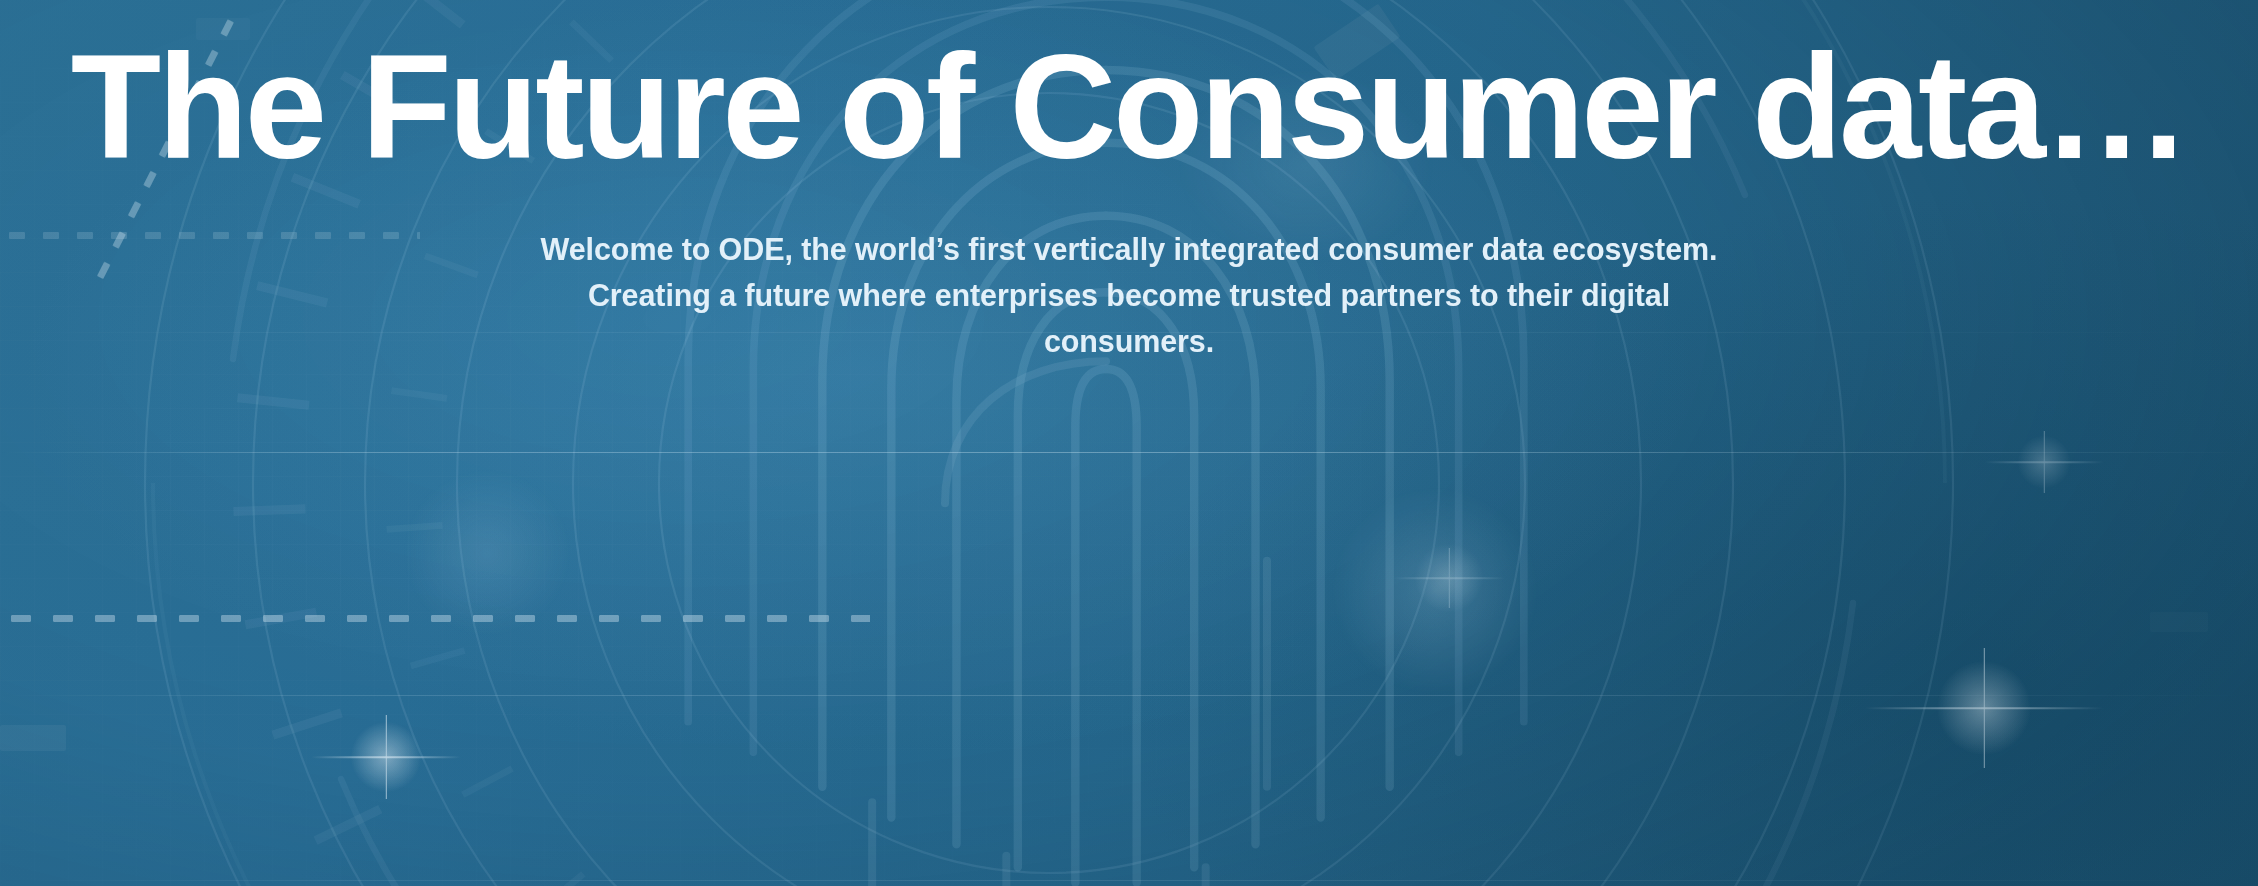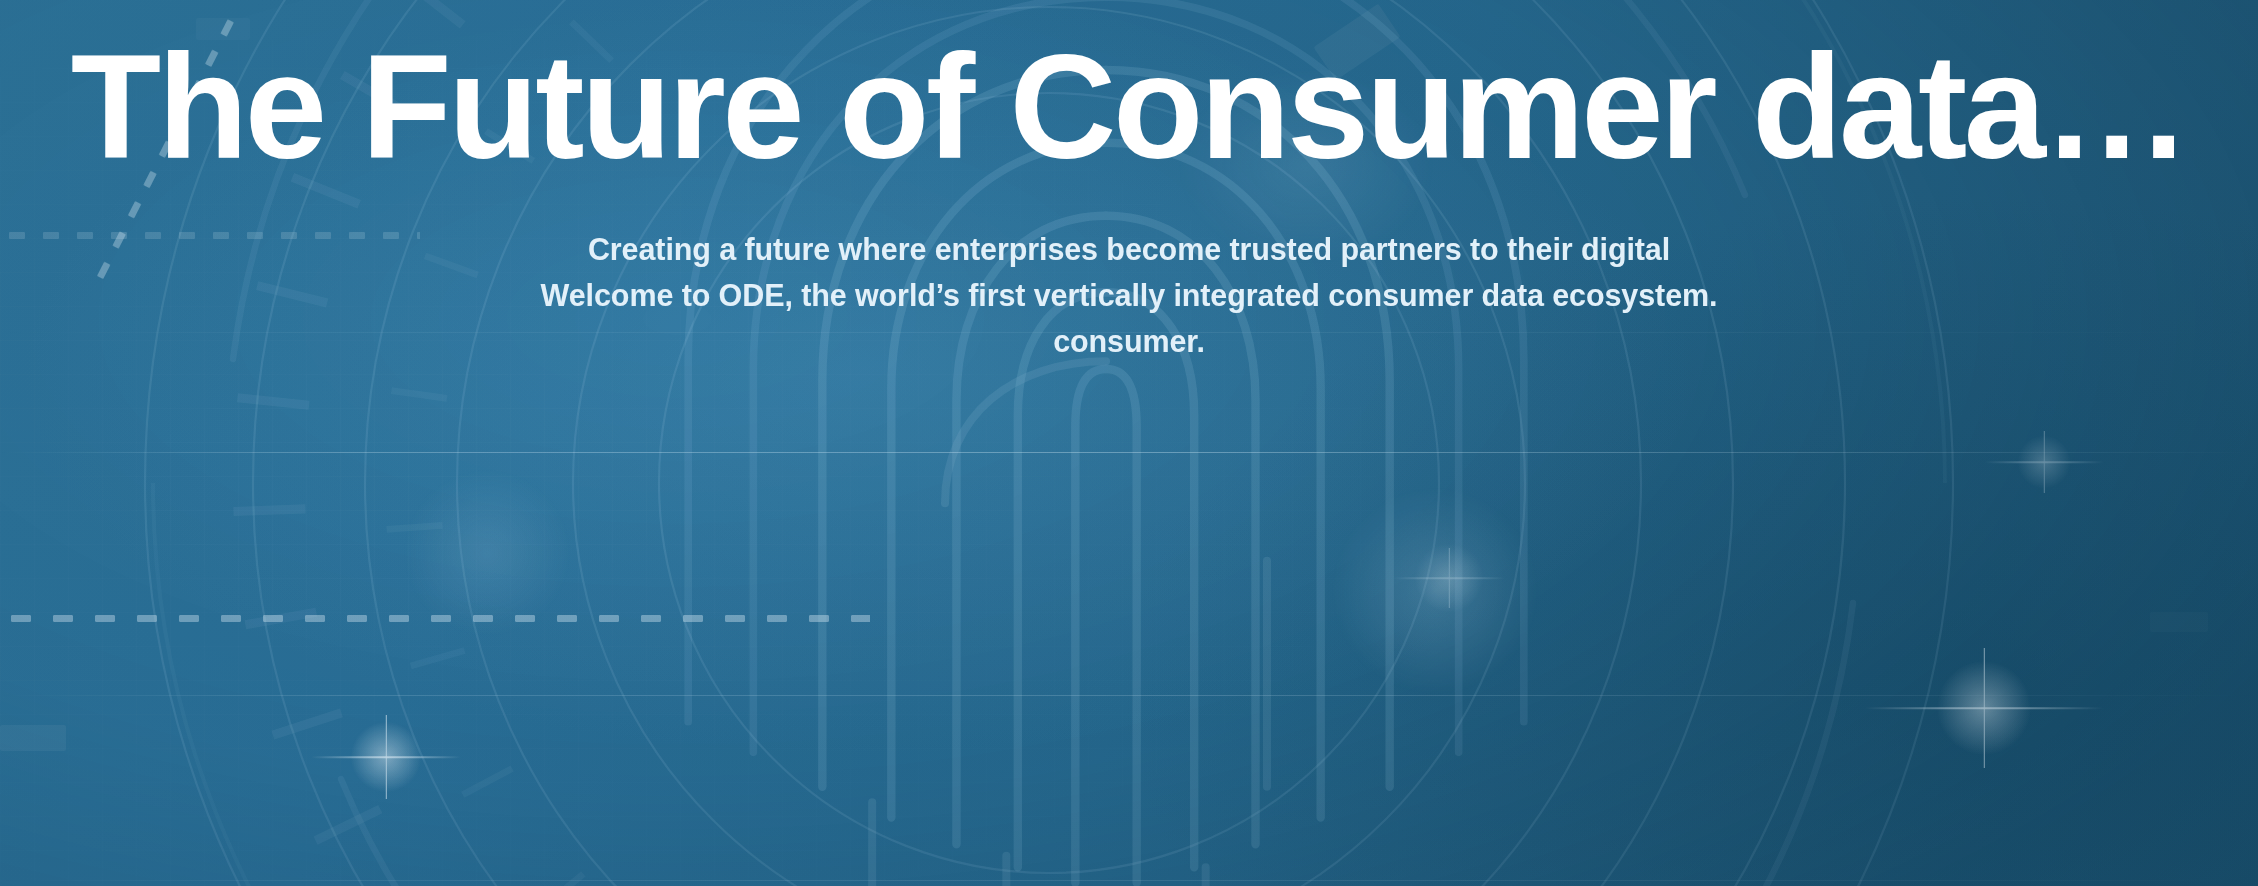--- a/index.html
+++ b/index.html
@@ -346,19 +346,19 @@
     <div class="vignette"></div>
   </div>
 
   <div class="content">
 
     <h1 class="headline">
       <span class="hl hl-1">The Future of Consumer data…</span>
     </h1>
 
     <p class="subtitle">
+      <span class="sl">Welcome to ODE, the world’s first vertically integrated consumer data ecosystem.</span>
       <span class="sl">Creating a future where enterprises become trusted partners to their digital</span>
-      <span class="sl">Welcome to ODE, the world’s first vertically integrated consumer data ecosystem.</span>
-      <span class="sl">consumer.</span>
+      <span class="sl">consumers.</span>
     </p>
 
   </div>
 </div>
 
 </body></html>

